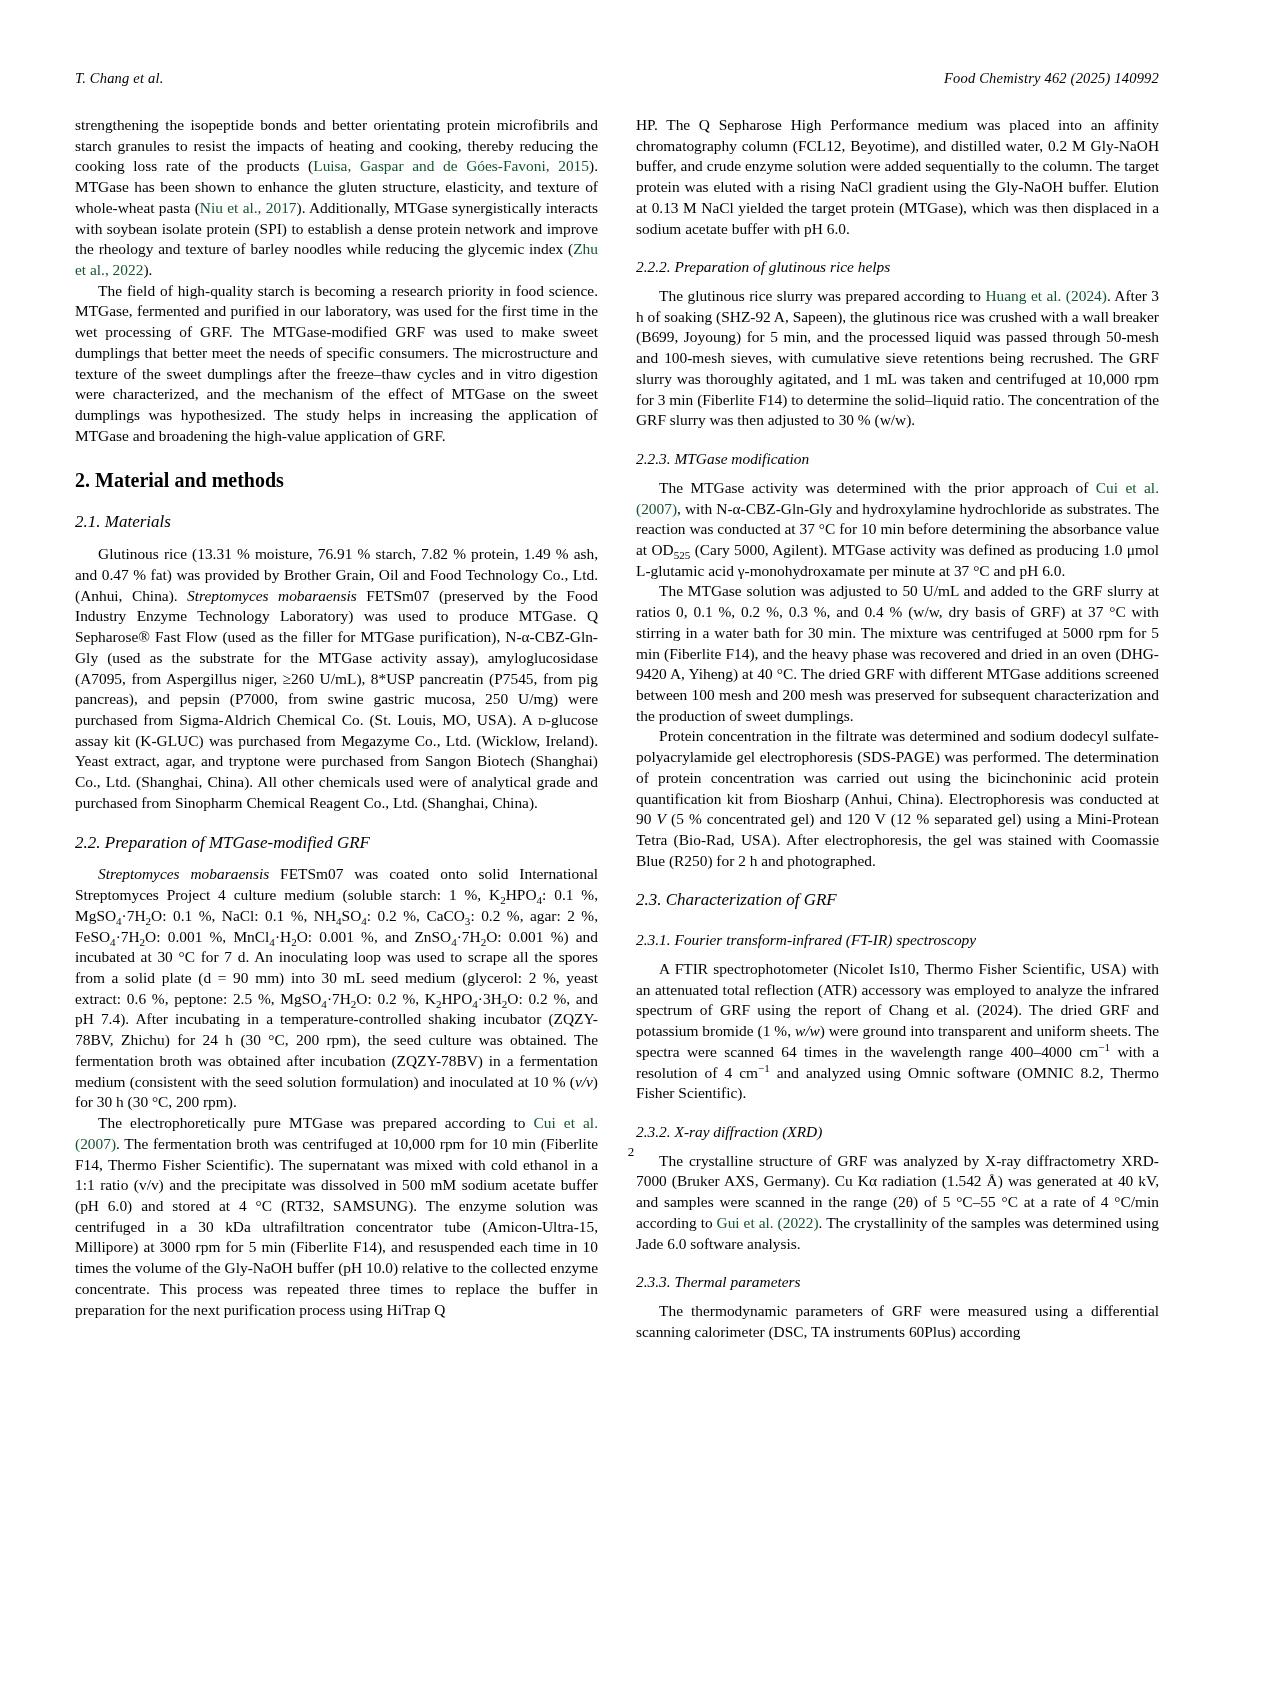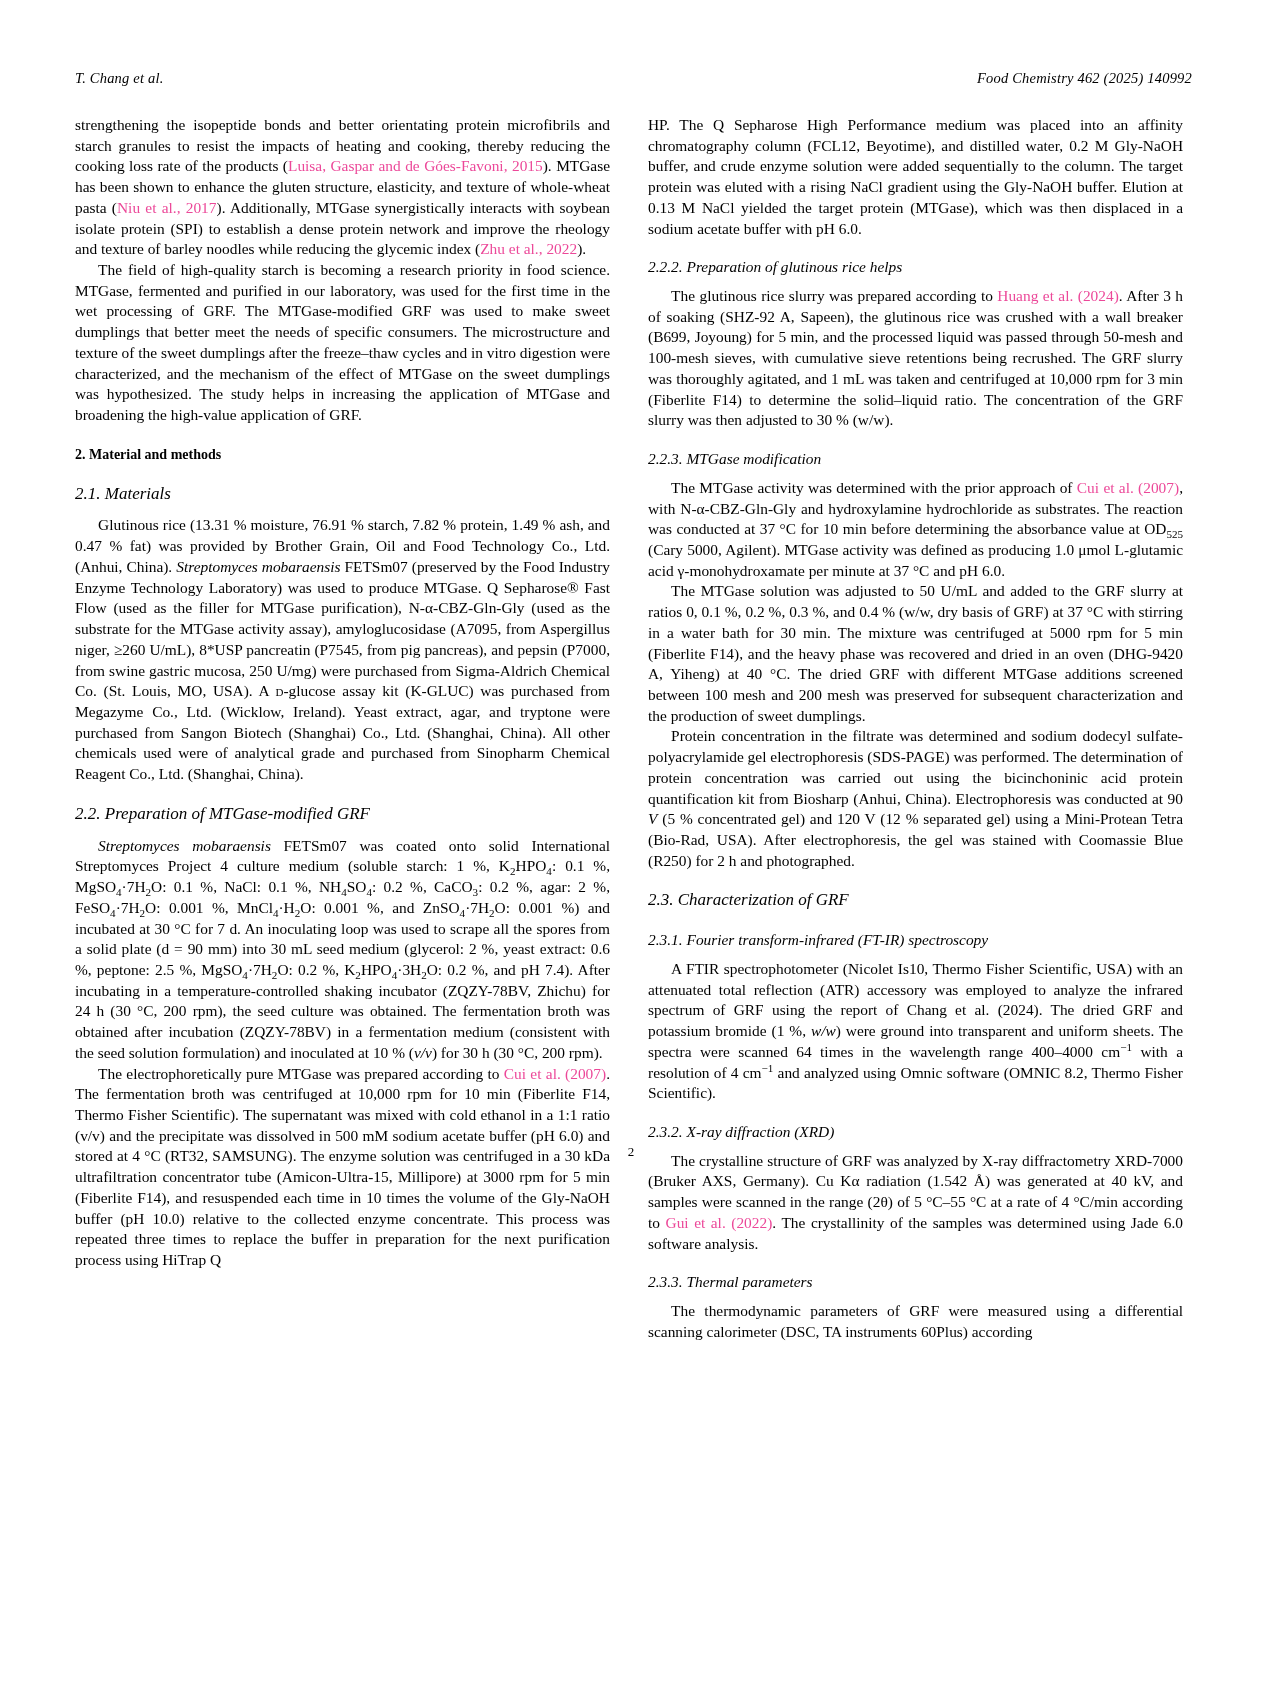--- a/index.html
+++ b/index.html
@@ -13,21 +13,21 @@
     font-family: "Liberation Serif", serif;
     color: #000000;
     position: relative;
   }
   .page {
     position: absolute;
     left: 0; top: 0;
     width: 1262px;
     height: 1200px;
     box-sizing: border-box;
-    padding: 70px 70px 40px 75px;
+    padding: 70px 103px 40px 75px;
   }
   .runhead {
     display: flex;
     justify-content: space-between;
     align-items: baseline;
     font-style: italic;
     font-size: 14.5px;
     margin-bottom: 28px;
   }
   .runhead .left { letter-spacing: 0.2px; }
@@ -45,41 +45,41 @@
     hyphens: auto;
     -webkit-hyphens: auto;
   }
   p {
     margin: 0;
     text-indent: 1.5em;
   }
   p.noindent { text-indent: 0; }
 
   h2.section {
-    font-size: 14px;
+    font-size: 20px;
     font-weight: bold;
     margin: 20px 0 16px 0;
     text-indent: 0;
   }
   h3.subsection {
     font-size: 17px;
     font-style: italic;
     font-weight: normal;
     margin: 18px 0 10px 0;
     text-indent: 0;
   }
   h4.subsubsection {
     font-size: 15.4px;
     font-style: italic;
     font-weight: normal;
     margin: 18px 0 8px 0;
     text-indent: 0;
   }
   .ref {
-    color: #ec4899;
+    color: #14532d;
     margin-top: 16px;
   }
   .it { font-style: italic; }
   .sc { font-variant: small-caps; }
   sub { font-size: 0.72em; line-height: 0; }
   sup { font-size: 0.72em; line-height: 0; }
 
   .pagenum {
     position: absolute;
     left: 0;

